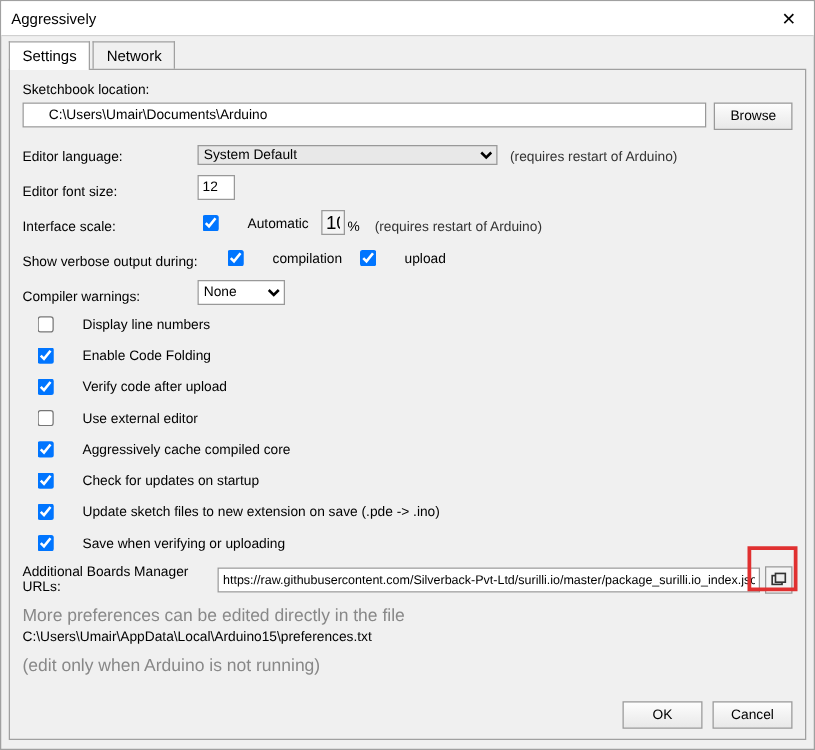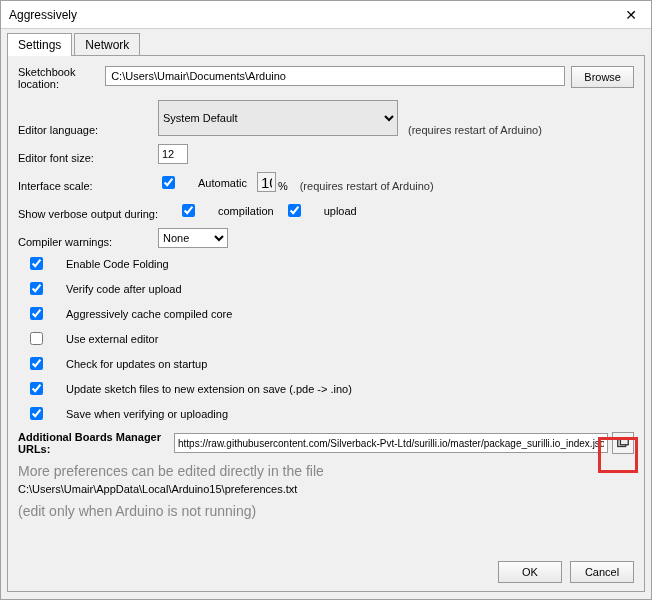--- a/index.html
+++ b/index.html
@@ -81,36 +81,36 @@
     font-size: 11px;
   }
   .label-wide {
     width: 160px;
     font-size: 11px;
   }
   input[type=text].wide {
     flex: 1;
     height: 20px;
     border: 1px solid #999;
-    padding: 0 5px;
+    padding: 0 20px;
     font-size: 11px;
     background: #fff;
   }
   .btn {
     height: 22px;
     border: 1px solid #999;
     background: linear-gradient(#fdfdfd,#e8e8e8);
     padding: 0 12px;
     font-size: 11px;
     cursor: pointer;
     margin-left: 6px;
   }
   select.combo {
     width: 240px;
-    height: 36px;
+    height: 16px;
     border: 1px solid #999;
     background: #e8e8e8;
     font-size: 11px;
   }
   select.small-combo {
     width: 70px;
     height: 20px;
     border: 1px solid #999;
     background: #fff;
     font-size: 11px;
@@ -157,21 +157,20 @@
     margin-left: 8px;
   }
   .urls-row {
     display: flex;
     align-items: center;
     margin-top: 8px;
   }
   .urls-row .label-url {
     width: 156px;
     font-size: 11px;
-    font-weight: bold;
   }
   .urls-row input {
     flex: 1;
     height: 20px;
     border: 1px solid #999;
     font-size: 10px;
     padding: 0 3px;
   }
   .icon-btn {
     width: 22px;
@@ -222,21 +221,21 @@
     <span class="close-btn">✕</span>
   </div>
 
   <div class="tabs">
     <div class="tab active">Settings</div>
     <div class="tab">Network</div>
   </div>
 
   <div class="tab-panel">
 
-    <div class="row" style="flex-direction:row; align-items:flex-start;">
+    <div class="row" style="flex-direction:column; align-items:flex-start;">
       <span class="label" style="width:auto;margin-bottom:4px;">Sketchbook location:</span>
       <div style="display:flex;width:100%;">
         <input type="text" class="wide" value="C:\Users\Umair\Documents\Arduino" style="">
         <button class="btn">Browse</button>
       </div>
     </div>
 
     <div class="row">
       <span class="label">Editor language:</span>
       <select class="combo">
@@ -275,34 +274,38 @@
 
     <div class="row">
       <span class="label">Compiler warnings:</span>
       <select class="small-combo">
         <option>None</option>
       </select>
     </div>
 
     <div class="checklist">
       <label class="chk">
+          <input type="checkbox" style="">
+          <span>Display line numbers</span>
+        </label>
+      <label class="chk">
           <input type="checkbox" checked="" style="">
           <span>Enable Code Folding</span>
         </label>
       <label class="chk">
           <input type="checkbox" checked="" style="">
           <span>Verify code after upload</span>
-        </label>
-      <label class="chk">
-          <input type="checkbox" checked="" style="">
-          <span>Aggressively cache compiled core</span>
         </label>
       <label class="chk">
           <input type="checkbox" style="">
           <span>Use external editor</span>
+        </label>
+      <label class="chk">
+          <input type="checkbox" checked="" style="">
+          <span>Aggressively cache compiled core</span>
         </label>
       <label class="chk">
           <input type="checkbox" checked="" style="">
           <span>Check for updates on startup</span>
         </label>
       <label class="chk">
           <input type="checkbox" checked="" style="">
           <span>Update sketch files to new extension on save (.pde -&gt; .ino)</span>
         </label>
       <label class="chk">

